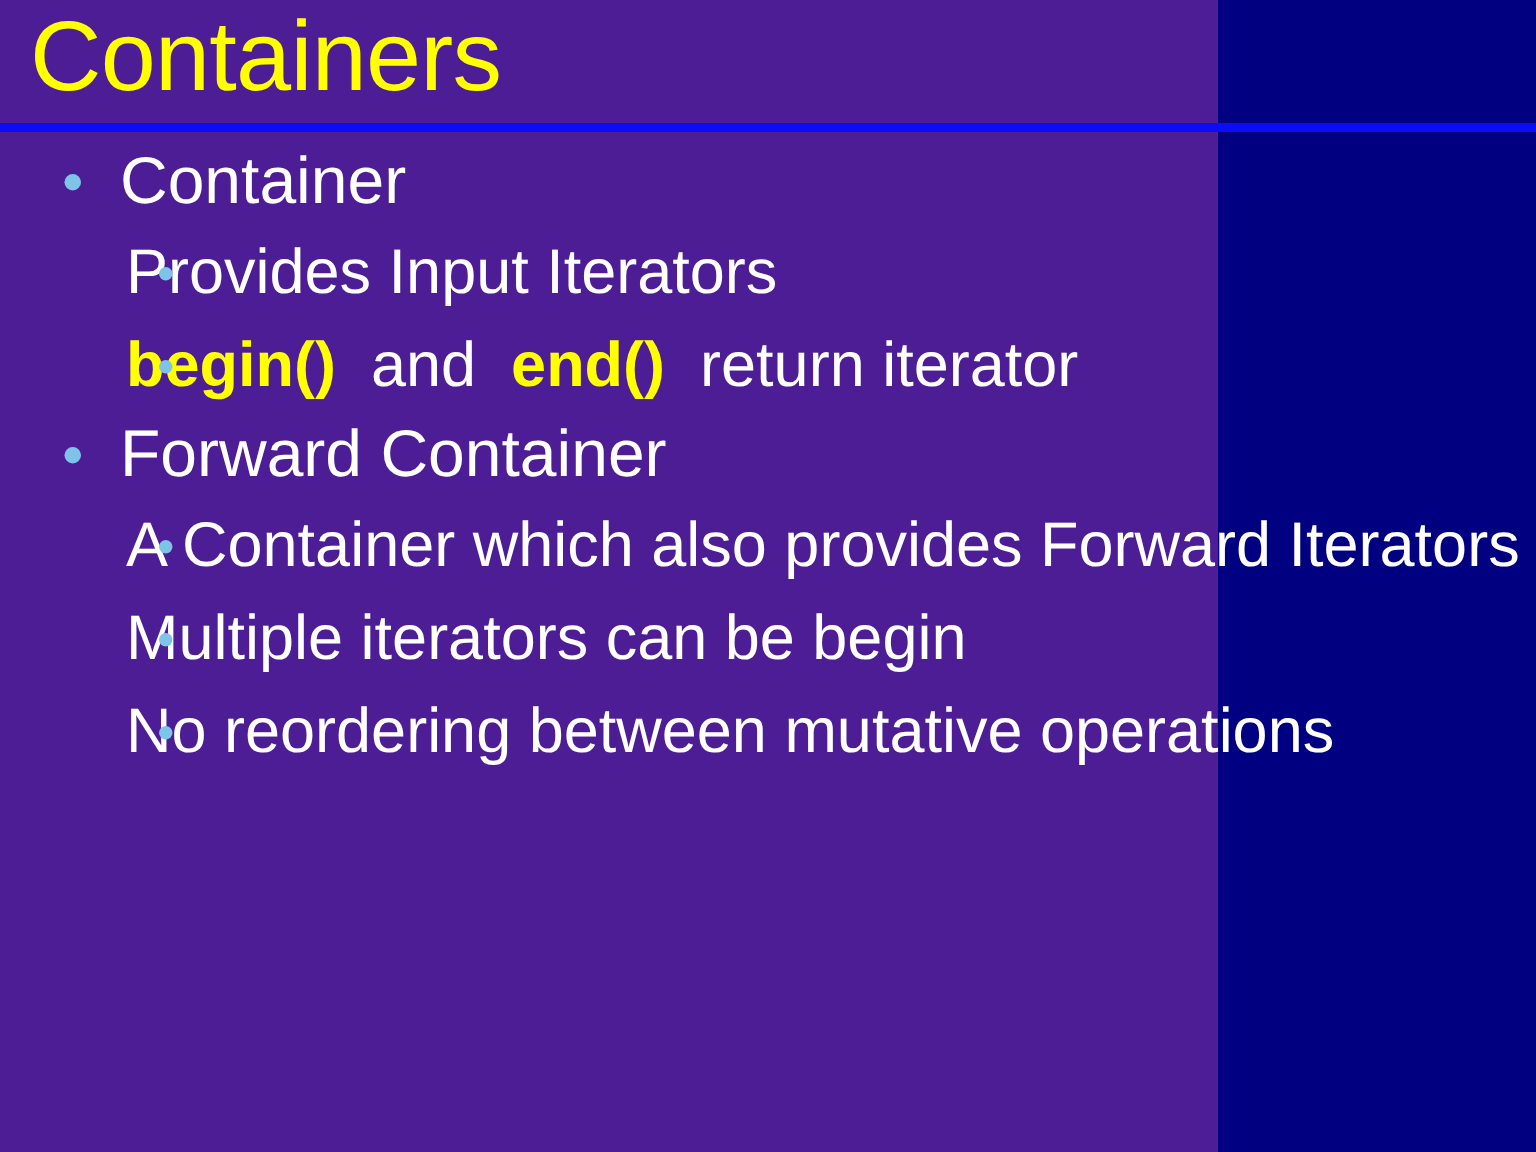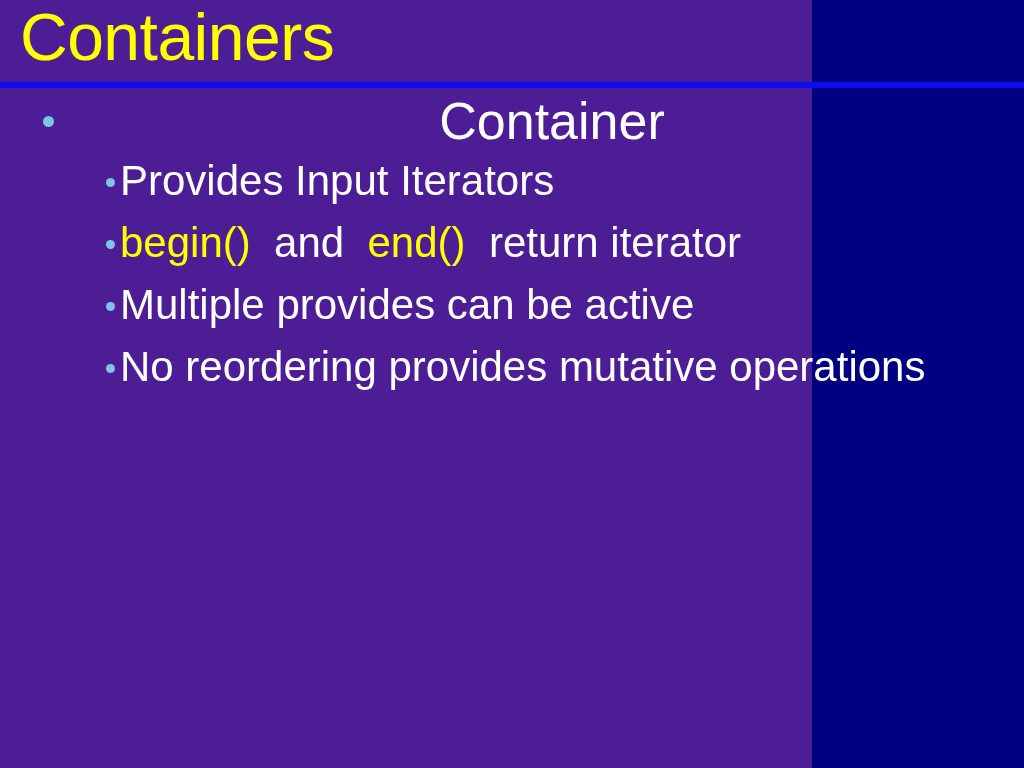--- a/index.html
+++ b/index.html
@@ -83,43 +83,43 @@
     padding-left: 80px;
     min-height: 58px;
   }
   .lvl1 .marker {
     left: 43px;
     top: 24px;
     width: 11px;
     height: 11px;
   }
   .lvl1 .btext {
-    font-size: 52px;
+    font-size: 44px;
     line-height: 58px;
-    text-align: center;
   }
 
   
   .lvl2 {
-    padding-left: 120px;
+    padding-left: 84px;
     min-height: 62px;
   }
   .lvl2 .marker {
     left: 106px;
     top: 28px;
     width: 9px;
     height: 9px;
   }
   .lvl2 .btext {
     font-size: 42px;
     line-height: 62px;
   }
 
   .kw {
     color: #ffff00;
+    font-weight: bold;
   }
 </style>
 </head>
 <body>
 
 <div id="slide">
 
   <div id="title-area">
     <div id="slide-title">Containers</div>
   </div>
@@ -133,23 +133,31 @@
         <span class="btext">Container</span>
       </div>
       <div class="bullet-row lvl2">
         <span class="marker"></span>
         <span class="btext">Provides Input Iterators</span>
       </div>
       <div class="bullet-row lvl2">
         <span class="marker"></span>
         <span class="btext"><span class="kw">begin()</span><span>  and  </span><span class="kw">end()</span><span>  return iterator</span></span>
       </div>
-      <div class="bullet-row lvl2">
+      <div class="bullet-row lvl1">
         <span class="marker"></span>
-        <span class="btext">Multiple provides can be active</span>
+        <span class="btext">Forward Container</span>
       </div>
       <div class="bullet-row lvl2">
         <span class="marker"></span>
-        <span class="btext">No reordering provides mutative operations</span>
+        <span class="btext">A Container which also provides Forward Iterators</span>
+      </div>
+      <div class="bullet-row lvl2">
+        <span class="marker"></span>
+        <span class="btext">Multiple iterators can be begin</span>
+      </div>
+      <div class="bullet-row lvl2">
+        <span class="marker"></span>
+        <span class="btext">No reordering between mutative operations</span>
       </div>
     </div>
 
 </div>
 
 </body></html>

